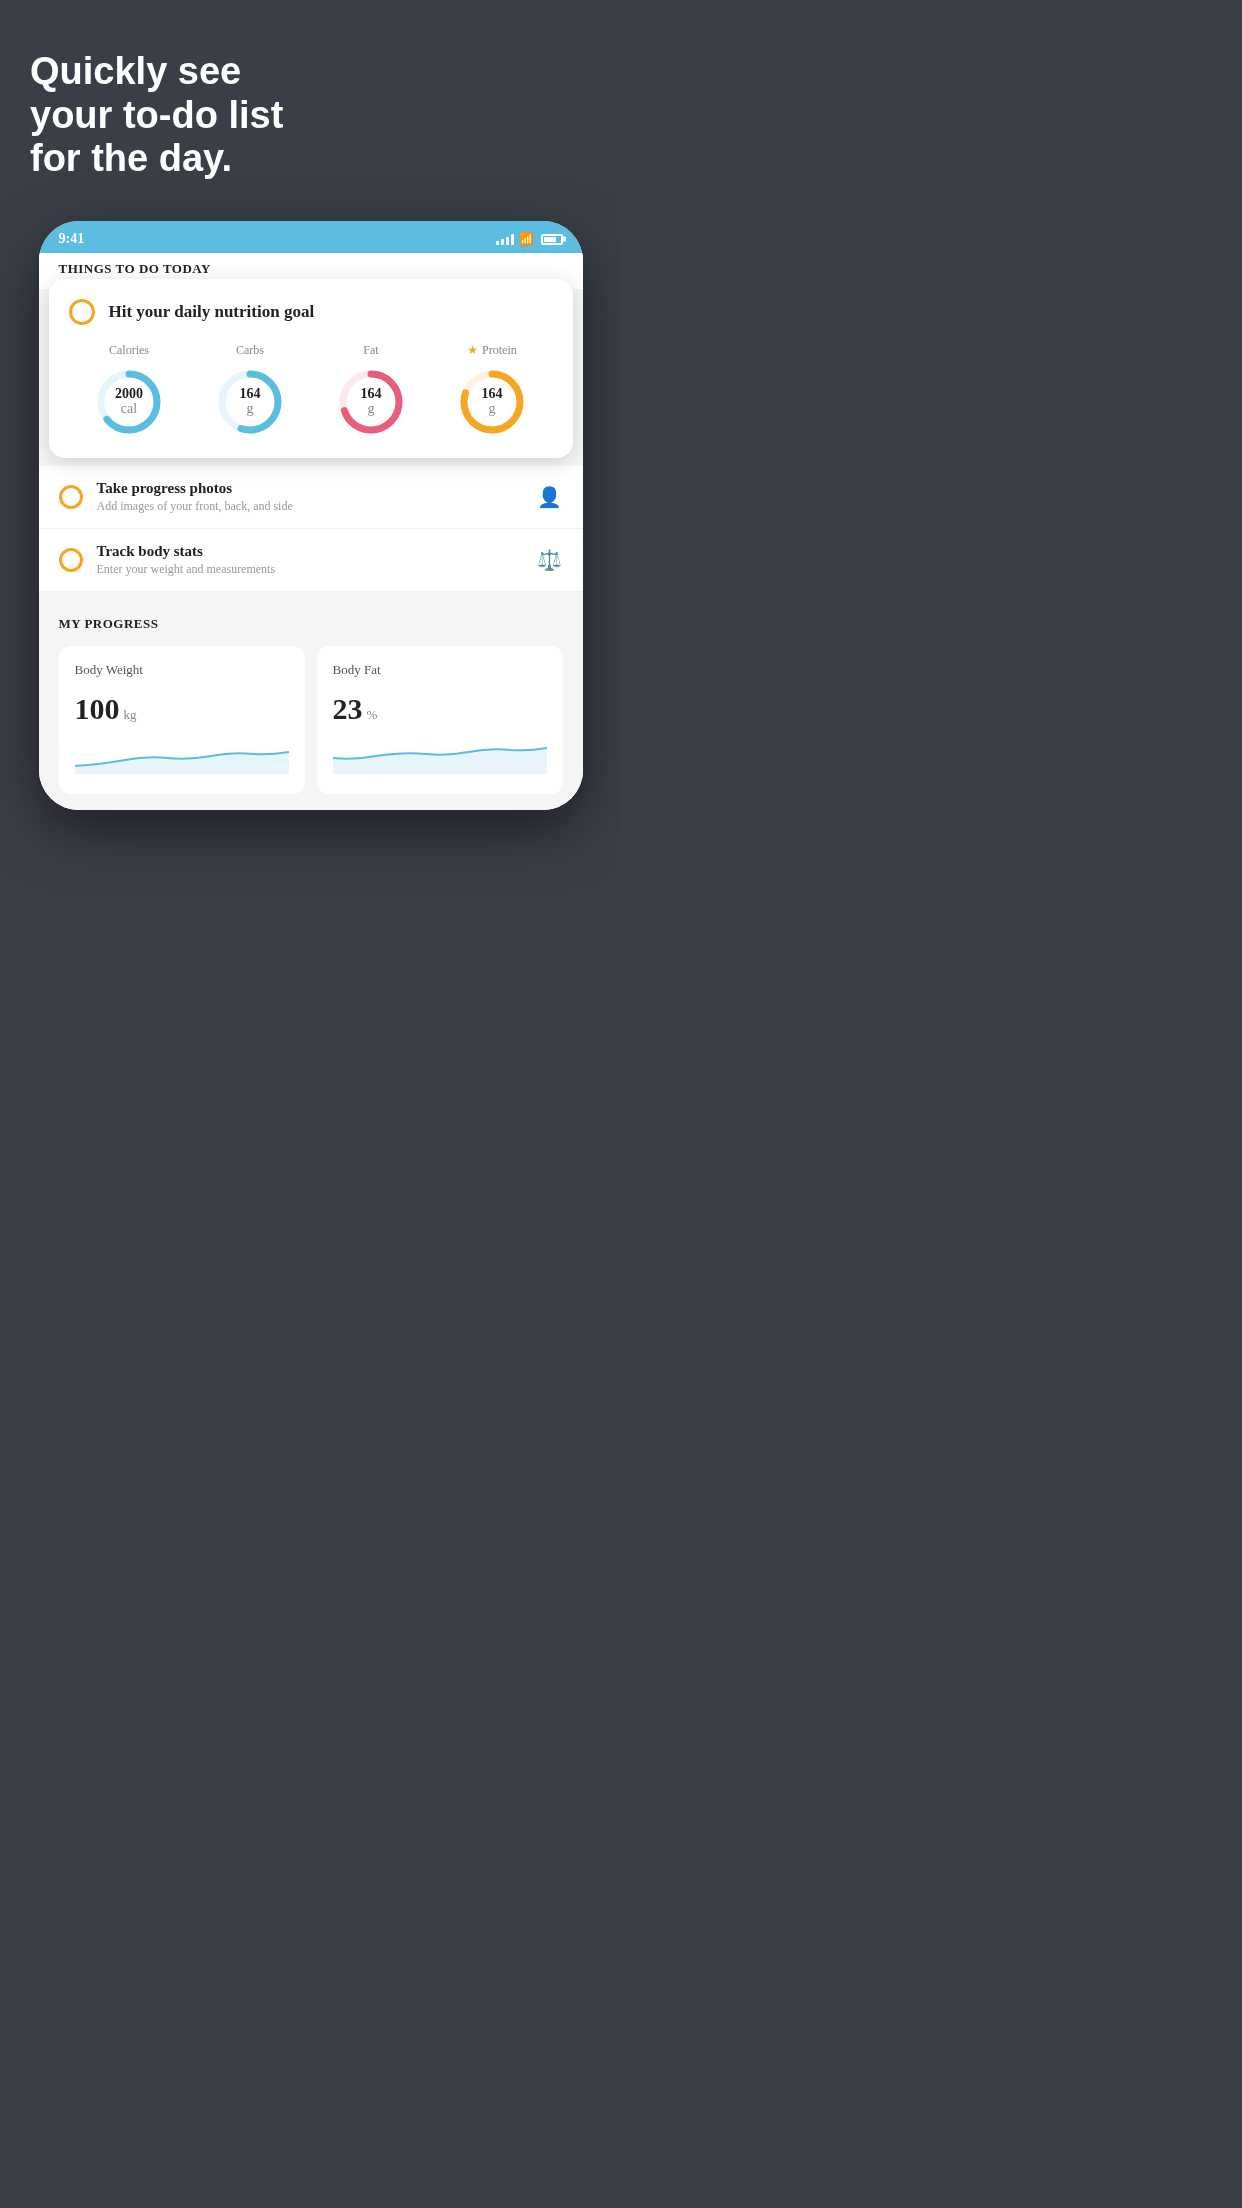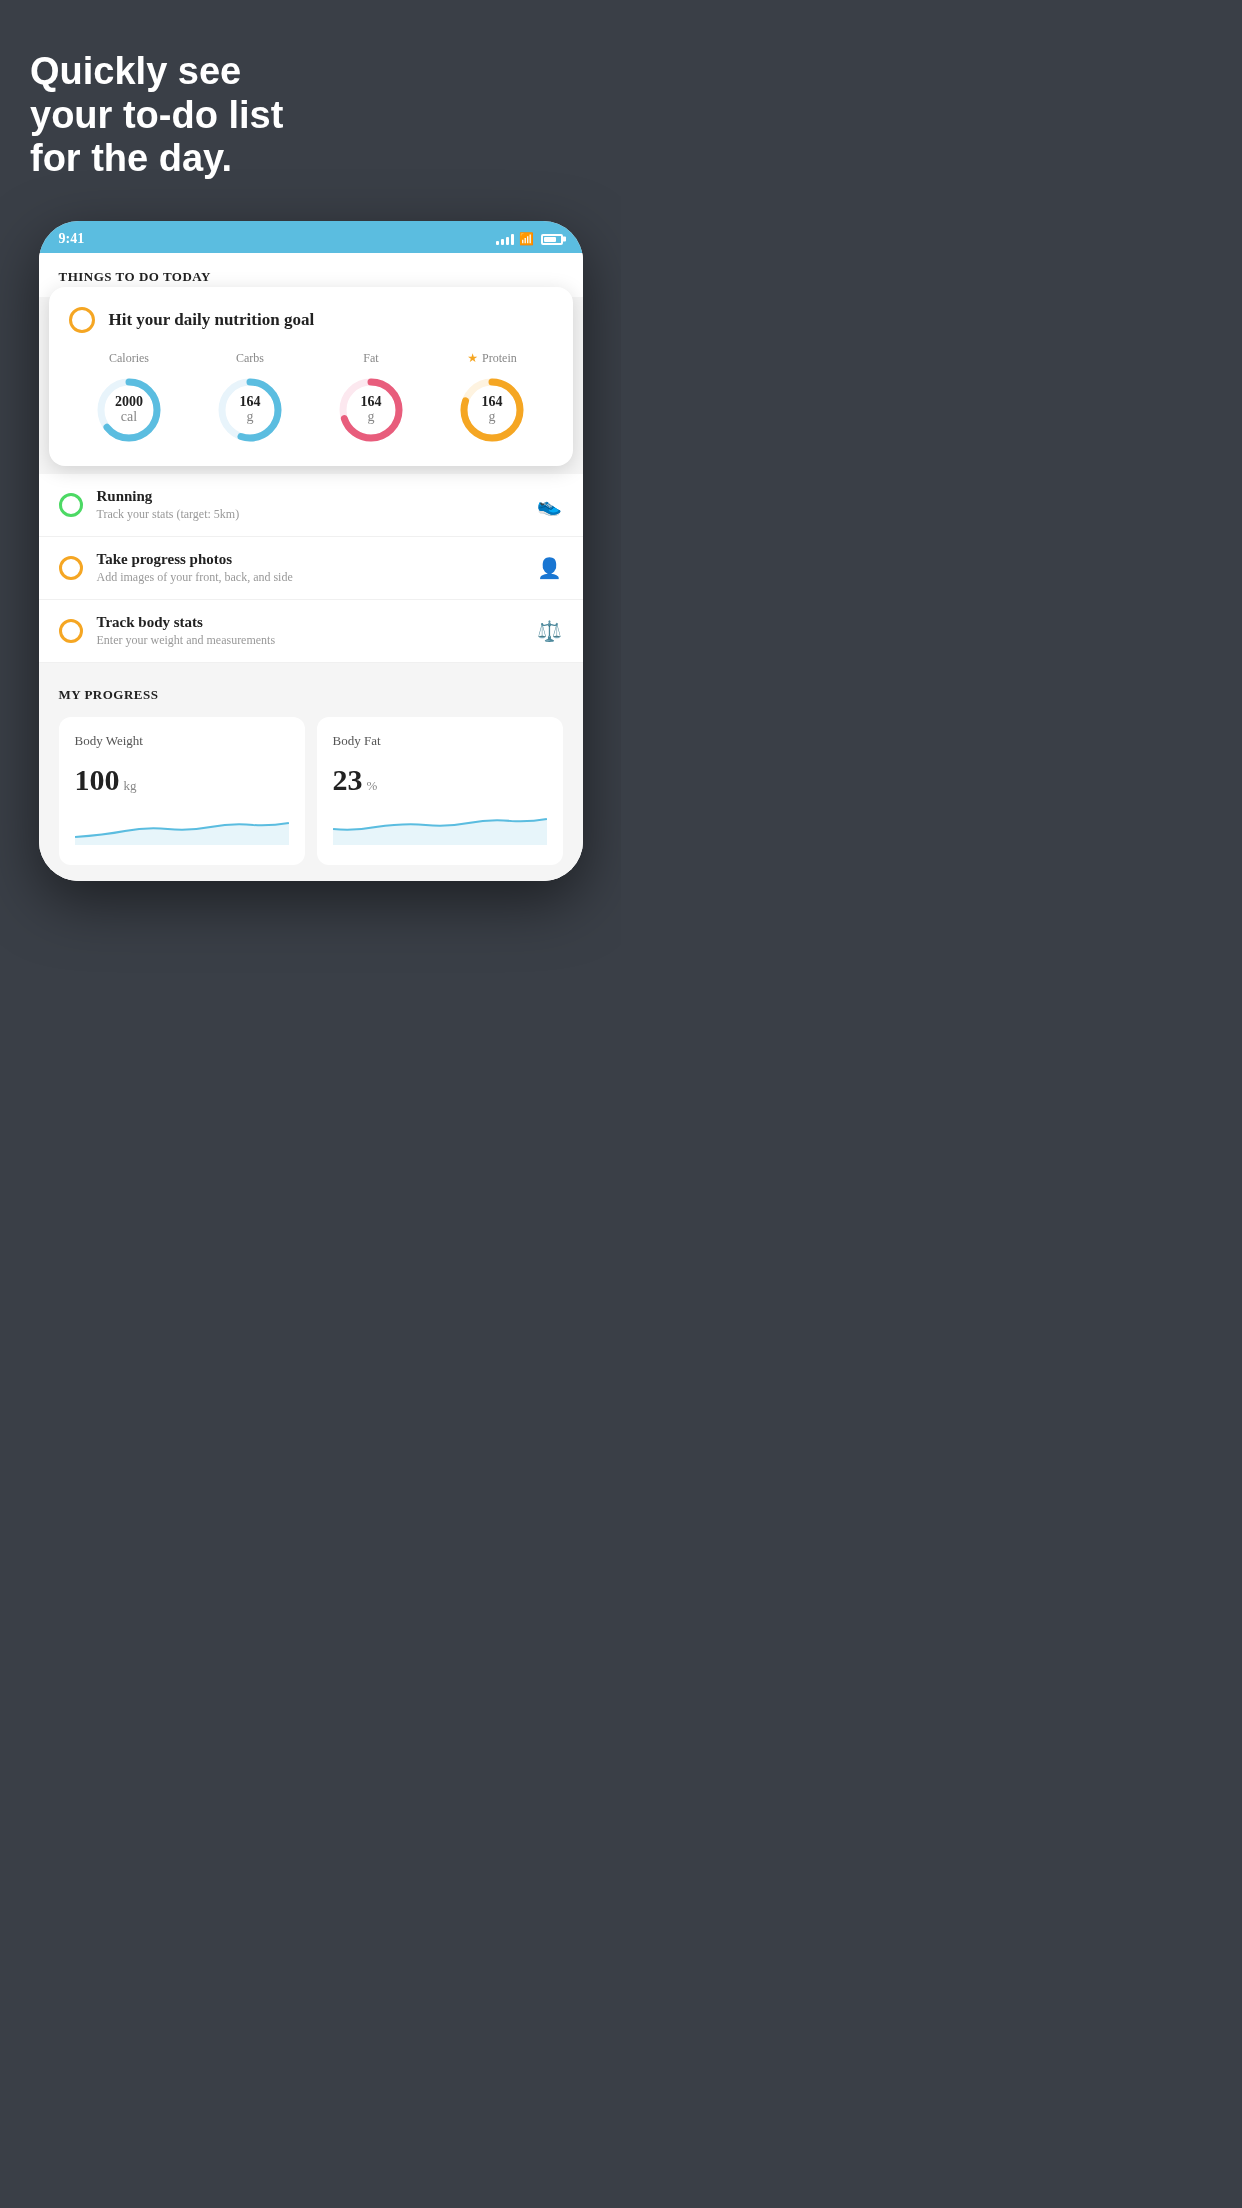--- a/index.html
+++ b/index.html
@@ -138,21 +138,21 @@
       height: 8px;
       background: #e74c3c;
       border-radius: 50%;
     }
     
     .app-content {
       background: #f5f5f5;
     }
     .section-header {
       background: #ffffff;
-      padding: 16px 20px 12px 20px;
+      padding: 8px 20px 12px 20px;
       font-size: 13px;
       font-weight: 800;
       letter-spacing: 0.5px;
       color: #222222;
     }
     
     .floating-card {
       background: #ffffff;
       border-radius: 16px;
       margin: -10px 10px 0 10px;
@@ -409,28 +409,20 @@
                 <span class="donut-unit">g</span>
               </div>
             </div>
           </div>
 
         </div>
       </div>
 
       <div class="todo-list">
 
-        <div class="todo-item">
-          <div class="todo-circle green"></div>
-          <div class="todo-text-block">
-            <div class="todo-title">Running</div>
-            <div class="todo-subtitle">Track your stats (target: 5km)</div>
-          </div>
-          <span class="todo-icon">👟</span>
-        </div>
 
         <div class="todo-item">
           <div class="todo-circle yellow"></div>
           <div class="todo-text-block">
             <div class="todo-title">Take progress photos</div>
             <div class="todo-subtitle">Add images of your front, back, and side</div>
           </div>
           <span class="todo-icon">👤</span>
         </div>
 

